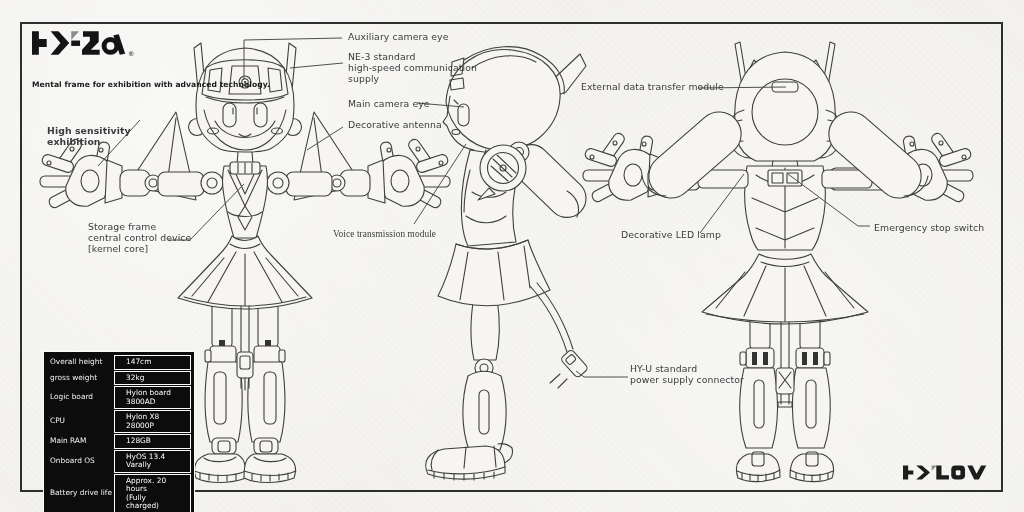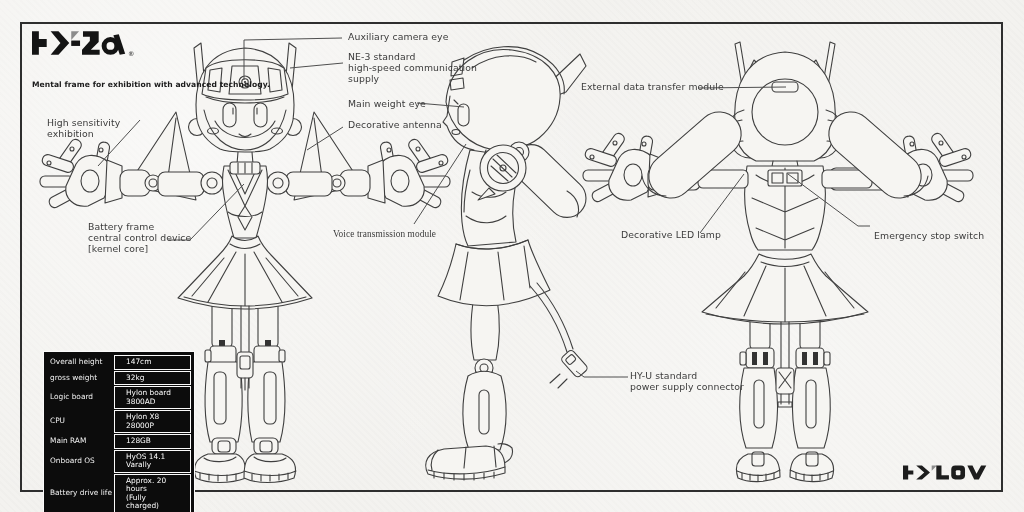--- a/index.html
+++ b/index.html
@@ -276,36 +276,36 @@
     </svg>
     <div class="tagline">Mental frame for exhibition with advanced technology.</div>
   </div>
 
   <div class="label" style="left:348px;top:31px;">Auxiliary camera eye</div>
   <div class="label" style="left:348px;top:51px;">
     <div>NE-3 standard</div>
     <div>high-speed communication</div>
     <div>supply</div>
   </div>
-  <div class="label" style="left:348px;top:98px;">Main weight eye</div>
+  <div class="label" style="left:348px;top:98px;">Main camera eye</div>
   <div class="label" style="left:348px;top:119px;">Decorative antenna</div>
-  <div class="label" style="left:47px;top:117px;">
+  <div class="label" style="left:47px;top:125px;font-weight:bold;">
     <div>High sensitivity</div>
     <div>exhibition</div>
   </div>
   <div class="label" style="left:88px;top:221px;">
-    <div>Battery frame</div>
+    <div>Storage frame</div>
     <div>central control device</div>
     <div>[kernel core]</div>
   </div>
   <div class="label" style="left:333px;top:229px;font-family:Liberation Serif, serif;">Voice transmission module</div>
   <div class="label" style="left:581px;top:81px;">External data transfer module</div>
   <div class="label" style="left:621px;top:229px;text-align:center;">Decorative LED lamp</div>
-  <div class="label" style="left:874px;top:222px;margin-top:8px;">Emergency stop switch</div>
-  <div class="label" style="left:630px;top:363px;margin-top:7px;">
+  <div class="label" style="left:874px;top:222px;">Emergency stop switch</div>
+  <div class="label" style="left:630px;top:363px;">
     <div>HY-U standard</div>
     <div>power supply connector</div>
   </div>
 
   <div class="spec">
     <div class="spec-row">
       <div class="spec-label">Overall height</div>
       <div class="spec-value">147cm</div>
     </div>
     <div class="spec-row">
@@ -319,21 +319,21 @@
     <div class="spec-row">
       <div class="spec-label">CPU</div>
       <div class="spec-value">Hylon X8 28000P</div>
     </div>
     <div class="spec-row">
       <div class="spec-label">Main RAM</div>
       <div class="spec-value">128GB</div>
     </div>
     <div class="spec-row">
       <div class="spec-label">Onboard OS</div>
-      <div class="spec-value">HyOS 14.1 Varally</div>
+      <div class="spec-value">HyOS 13.4 Varally</div>
     </div>
     <div class="spec-row">
       <div class="spec-label">Battery drive life</div>
       <div class="spec-value">Approx. 20 hours
 (Fully charged)</div>
     </div>
   </div>
 
   <div class="footer-logo">
     <span class="sr">HYLON</span>

